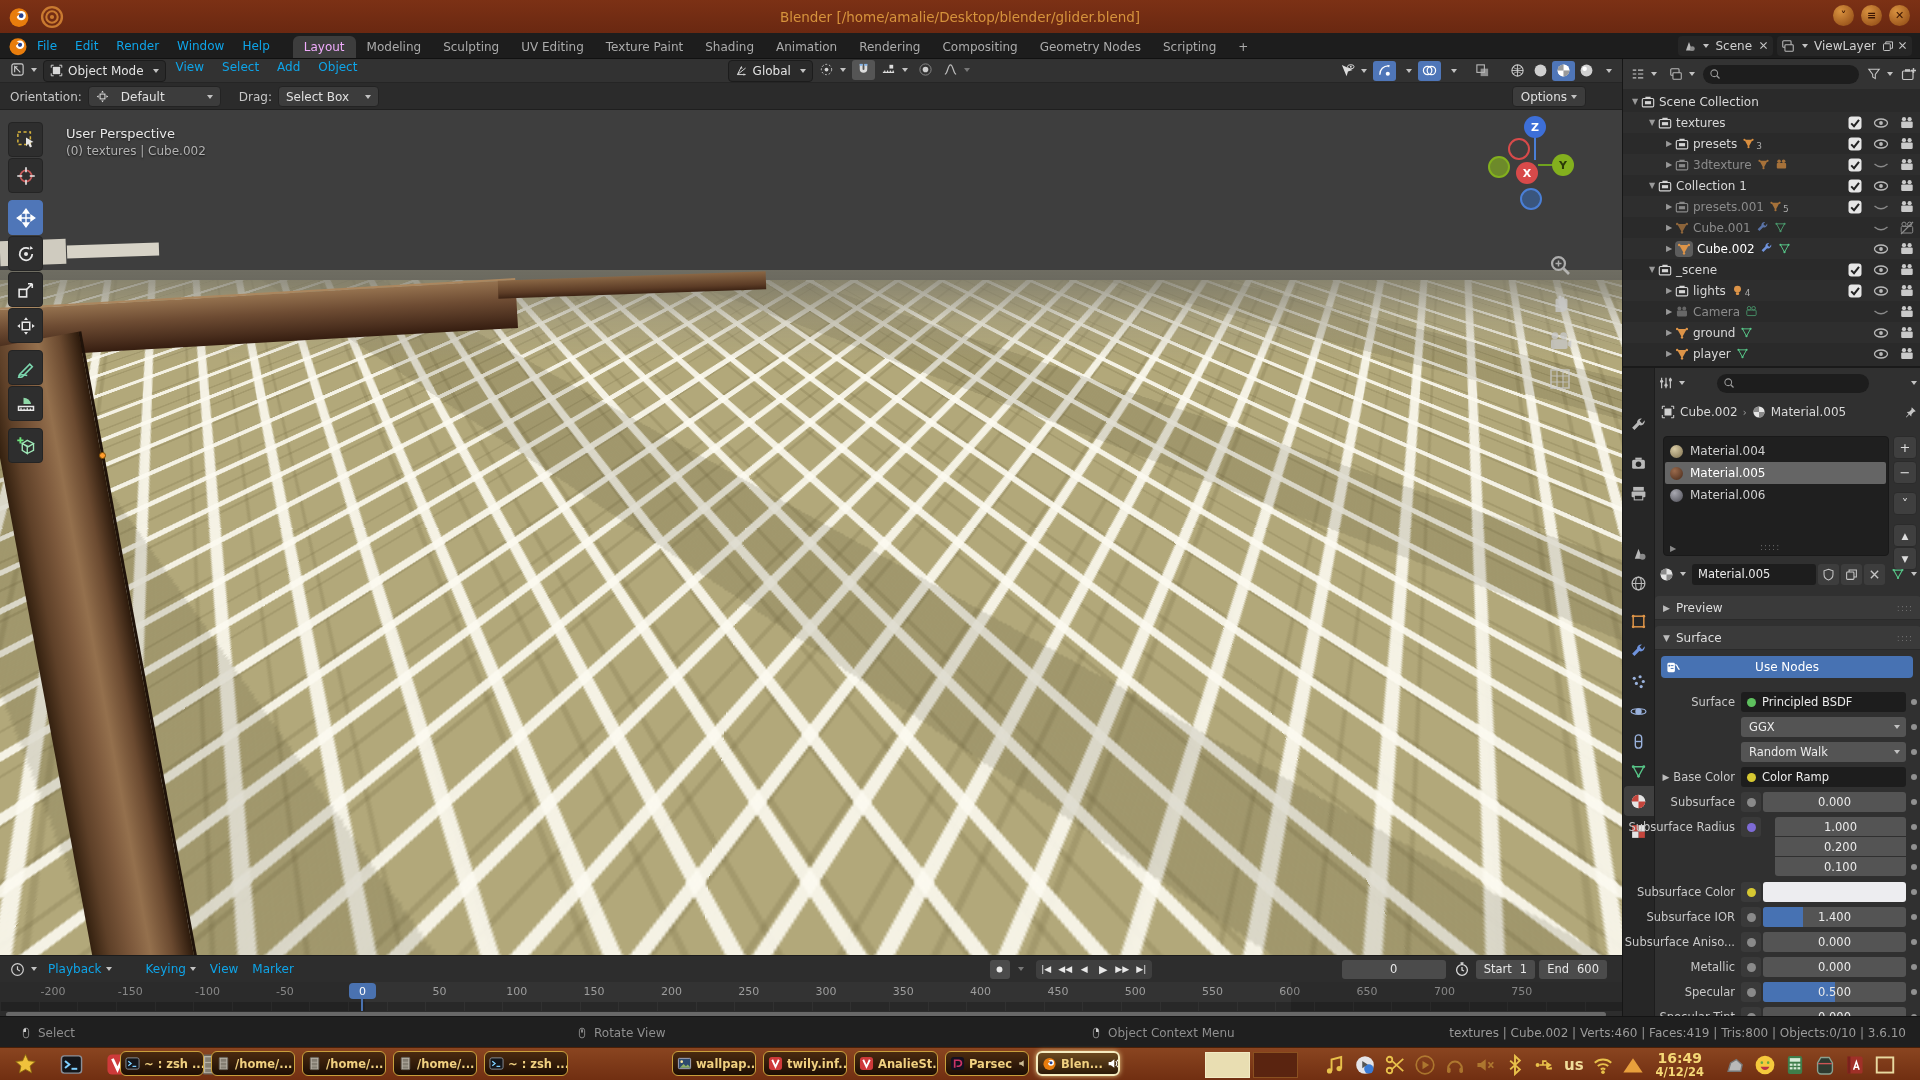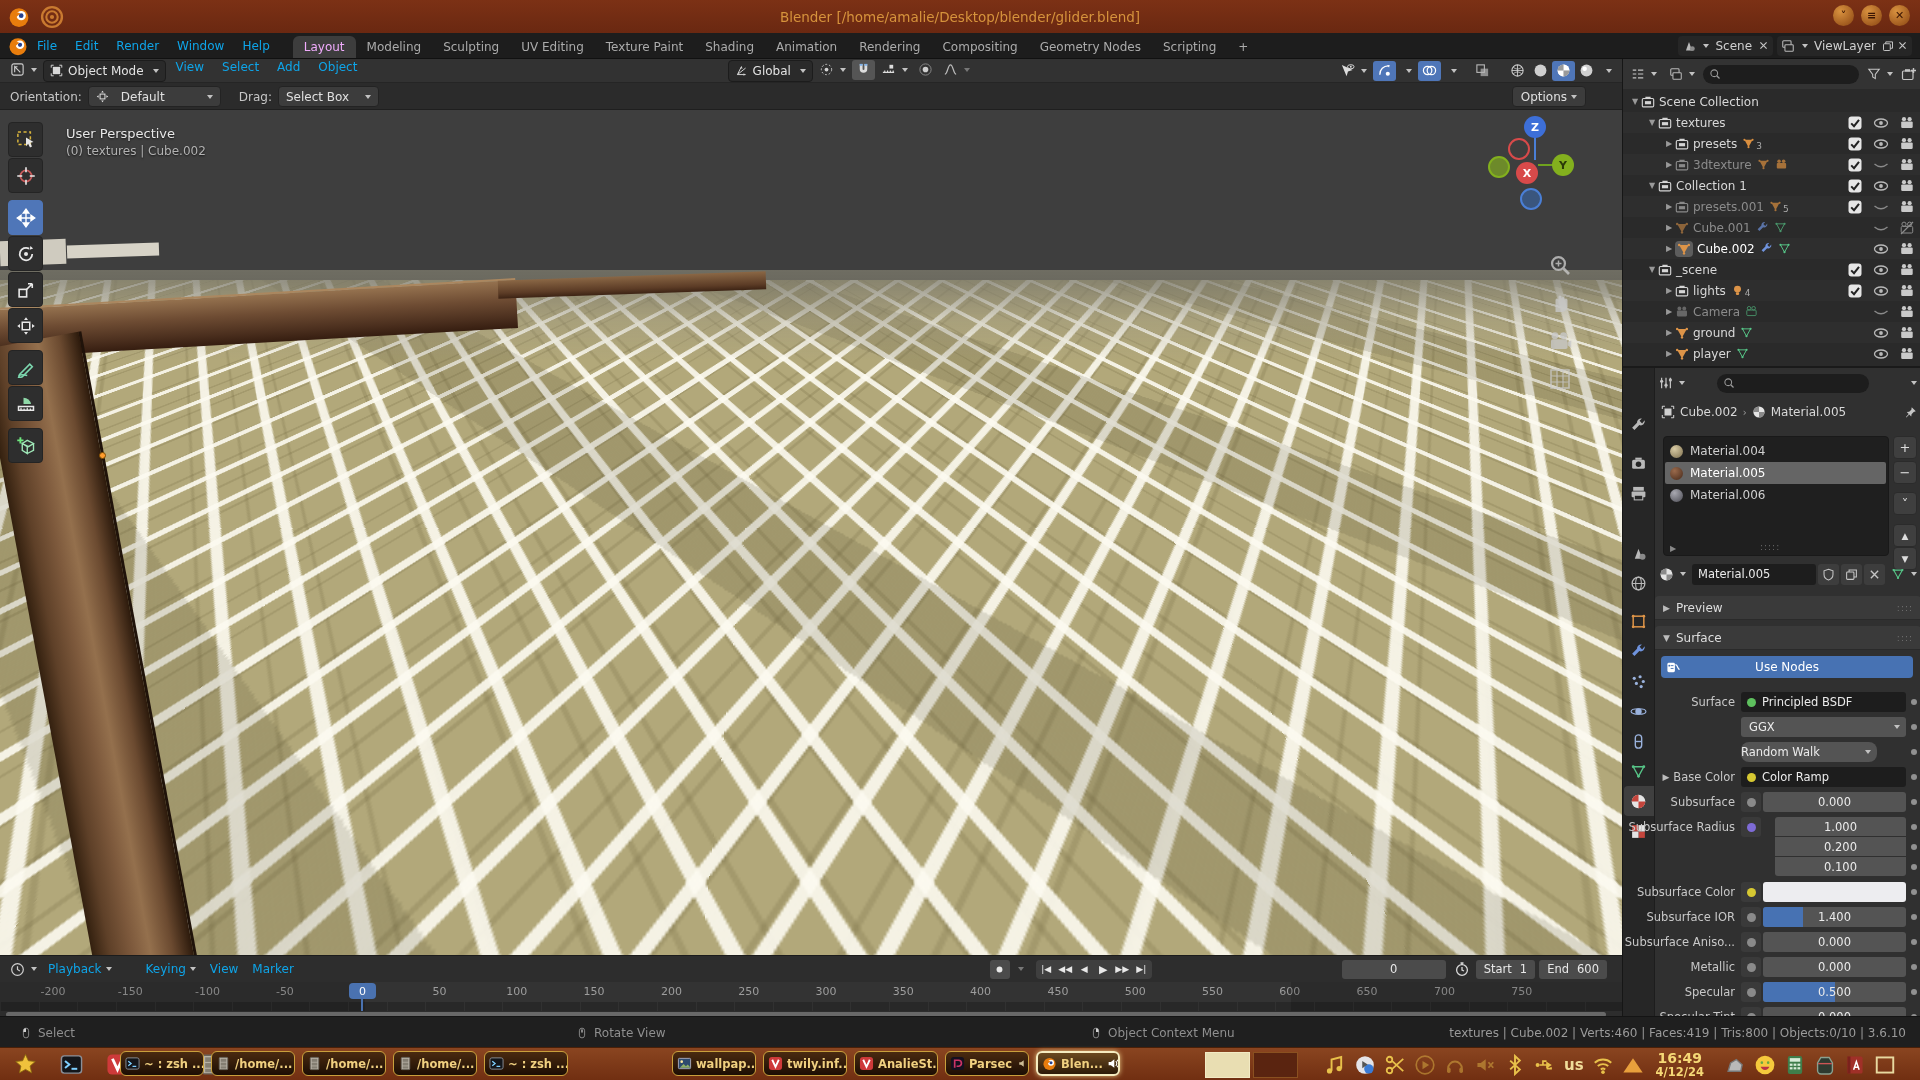--- a/index.html
+++ b/index.html
@@ -1438,21 +1438,21 @@
             <div class="kdot"></div>
           </div>
           <div class="prow" style="top: 349px; height: 20px;">
             <div class="fld" style="left: 86px; width: 165px; justify-content: flex-start; padding-left: 8px; box-sizing: border-box;">
               <span class="fval">GGX</span>
               <span class="chev" style="position: absolute; right: 6px; margin-left: 0px;"></span>
             </div>
             <div class="kdot"></div>
           </div>
           <div class="prow" style="top: 374px; height: 20px;">
-            <div class="fld" style="left: 86px; width: 136px; justify-content: flex-start; box-sizing: border-box; border-radius: 8px;">
+            <div class="fld" style="left: 86px; width: 165px; justify-content: flex-start; padding-left: 8px; box-sizing: border-box;">
               <span class="fval">Random Walk</span>
               <span class="chev" style="position: absolute; right: 6px; margin-left: 0px;"></span>
             </div>
             <div class="kdot"></div>
           </div>
           <div class="prow" style="top: 399px; height: 20px;">
             <div class="plabel" style="gap: 4px;">
               <span class="pdisc">▶ </span>
               <span>Base Color</span>
             </div>

